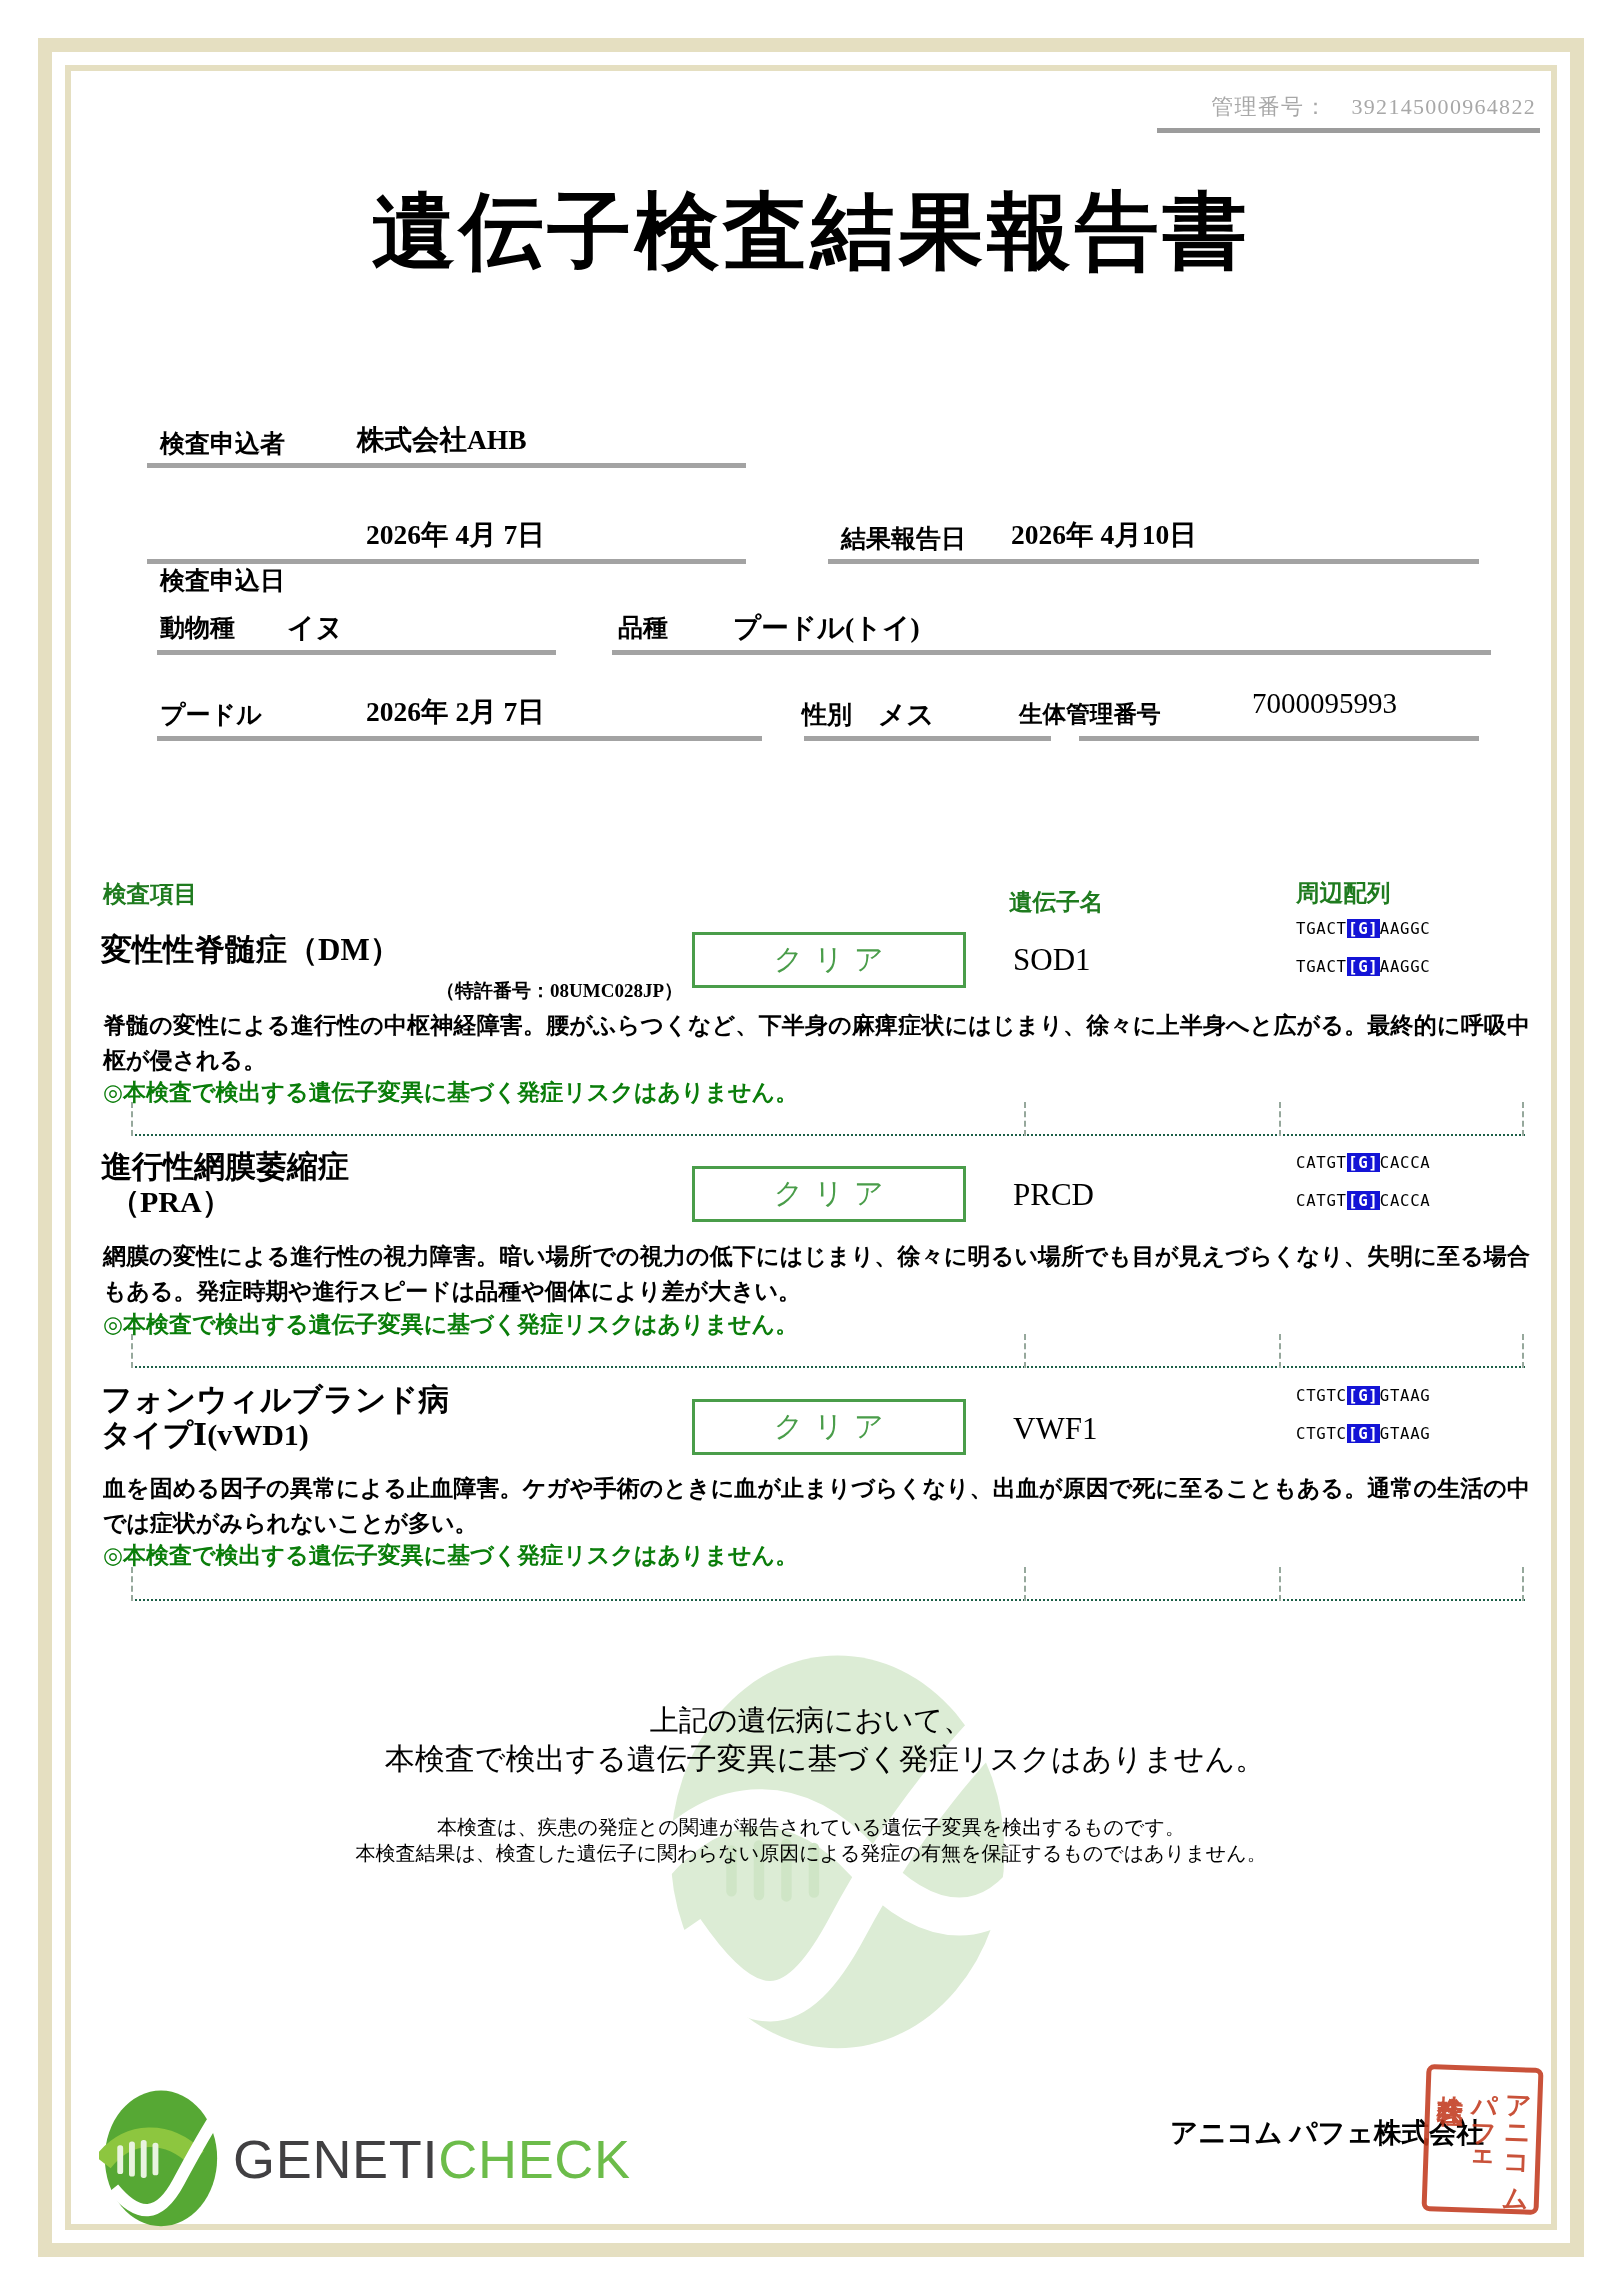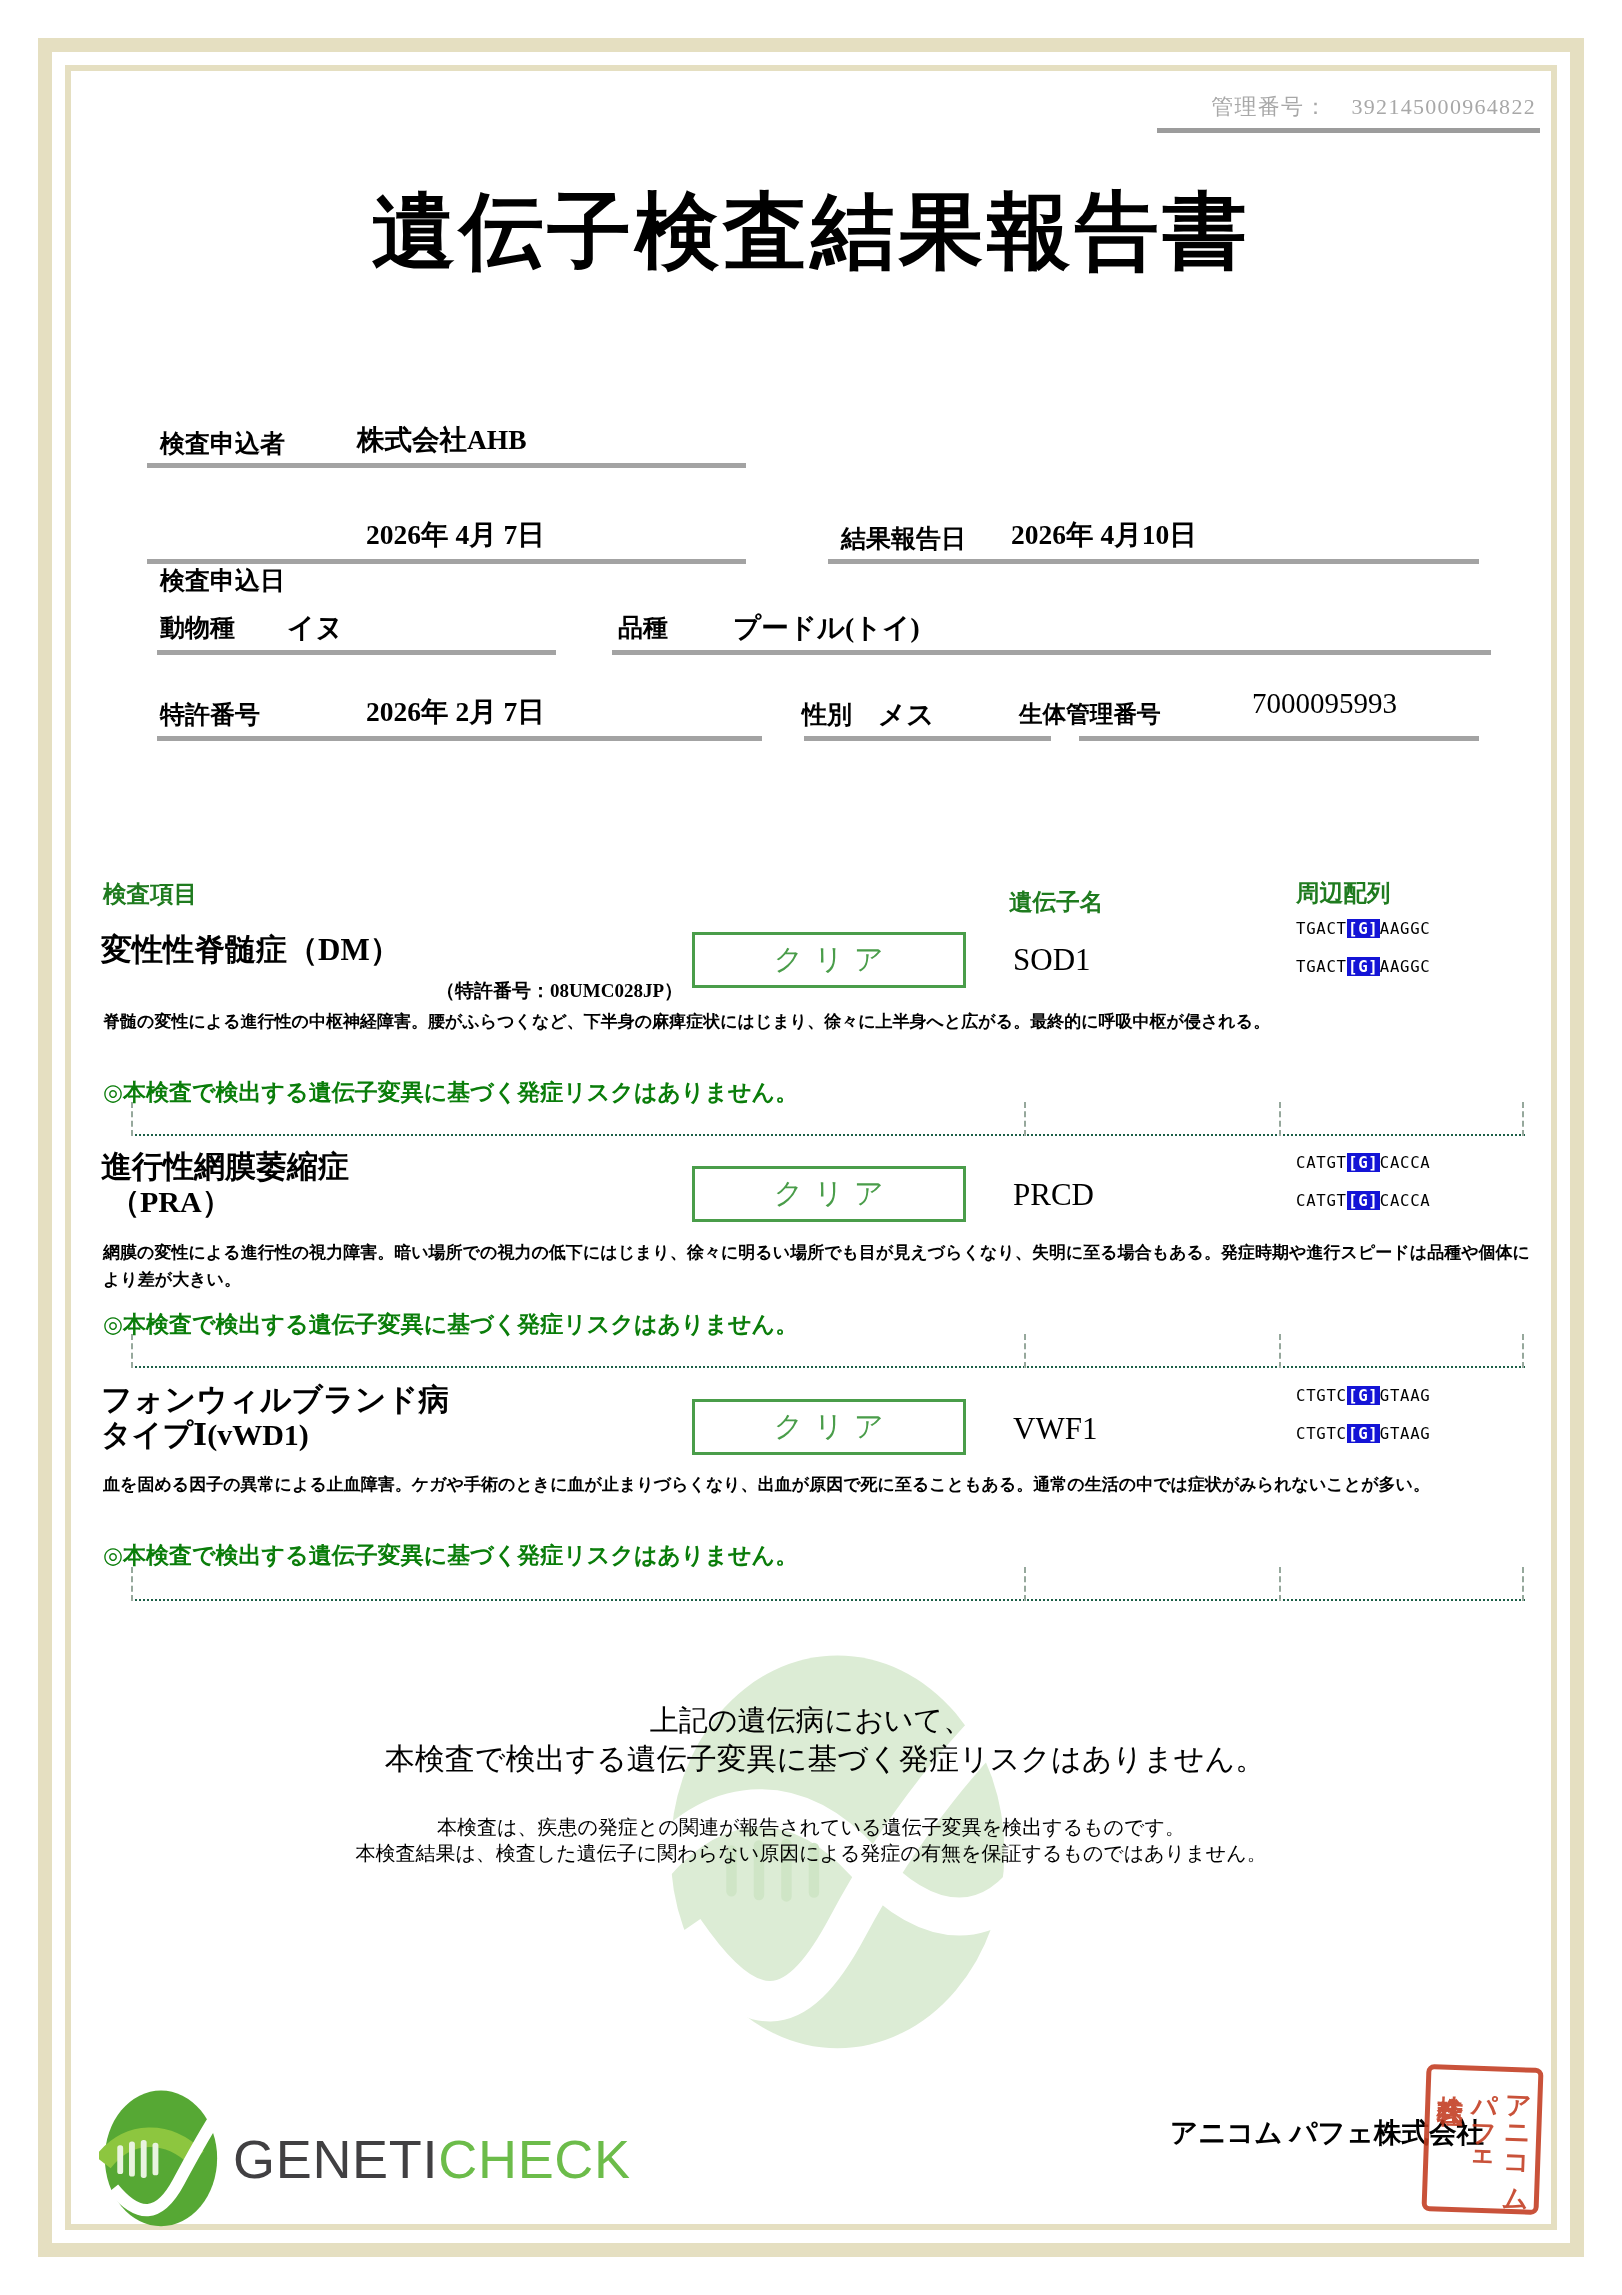--- a/index.html
+++ b/index.html
@@ -21,21 +21,21 @@
   
   .colhead{position:absolute;font-size:23.6px;font-weight:bold;color:#1f7b1f;white-space:nowrap;}
   .dtitle{position:absolute;font-size:31px;font-weight:bold;white-space:nowrap;}
   .dtitle2{position:absolute;font-size:30px;font-weight:bold;white-space:nowrap;}
   .patent{position:absolute;font-size:19px;font-weight:bold;white-space:nowrap;margin-left:24px;}
   .clear-btn{position:absolute;width:257px;height:50px;border:3.3px solid #4a9d4a;display:flex;align-items:center;justify-content:center;
              font-size:29px;color:#4a9d4a;letter-spacing:10.5px;padding-left:10.5px;box-sizing:content-box;background:#fff;}
   .gene{position:absolute;font-size:31px;white-space:nowrap;}
   .seq{position:absolute;font-size:15.7px;font-family:"DejaVu Sans Mono","Liberation Mono",monospace;white-space:nowrap;letter-spacing:0.7px;}
   .seq .var{background:#1414d6;color:#ffffff;padding:0 1.3px;font-weight:bold;}
-  .desc{position:absolute;width:1427px;font-size:17px;font-weight:bold;line-height:27px;text-align:justify;}
+  .desc{position:absolute;width:1427px;font-size:23px;font-weight:bold;line-height:35px;text-align:justify;}
   .risk{position:absolute;font-size:23px;font-weight:bold;color:#0a7d0a;white-space:nowrap;}
   .sep{position:absolute;left:131px;width:1394px;border-top:2.6px dotted #1b5e46;}
   .tick{position:absolute;width:0;height:34px;border-left:2px dashed #96a89c;top:-34px;}
   
   .sum1{position:absolute;left:0;right:0;top:1701px;text-align:center;font-size:29px;
         font-family:"Liberation Sans","DejaVu Sans",sans-serif;}
   .sum2{position:absolute;left:0;right:0;top:1739px;text-align:center;font-size:30px;
         font-family:"Liberation Sans","DejaVu Sans",sans-serif;margin-left:28px;}
   .note{position:absolute;left:0;right:0;text-align:center;font-size:20px;
         font-family:"Liberation Sans","DejaVu Sans",sans-serif;}
@@ -91,21 +91,21 @@
   <div class="uline" style="left:828px;top:559px;width:651px;"></div>
 
   <div class="flabel" style="left:160px;top:611px;">動物種</div>
   <div class="fvalue" style="left:287px;top:610px;">イヌ</div>
   <div class="uline" style="left:157px;top:650px;width:399px;"></div>
 
   <div class="flabel" style="left:618px;top:611px;">品種</div>
   <div class="fvalue" style="left:733px;top:610px;">プードル(トイ)</div>
   <div class="uline" style="left:612px;top:650px;width:879px;"></div>
 
-  <div class="flabel" style="left:160px;top:698px;">特許番号</div>
+  <div class="flabel" style="left:160px;top:698px;">プードル</div>
   <div class="fvalue" style="left:366px;top:694px;">2026年 2月 7日</div>
   <div class="uline" style="left:157px;top:736px;width:605px;"></div>
 
   <div class="flabel" style="left:802px;top:698px;">性別</div>
   <div class="fvalue" style="left:878px;top:697px;">メス</div>
   <div class="uline" style="left:804px;top:736px;width:247px;"></div>
 
   <div class="flabel" style="left:1019px;top:698px;font-size:23.6px;">生体管理番号</div>
   <div class="fvalue" style="left:1208px;top:687px;font-size:29px;font-weight:normal;margin-left:44px;">7000095993</div>
   <div class="uline" style="left:1079px;top:736px;width:400px;"></div>

